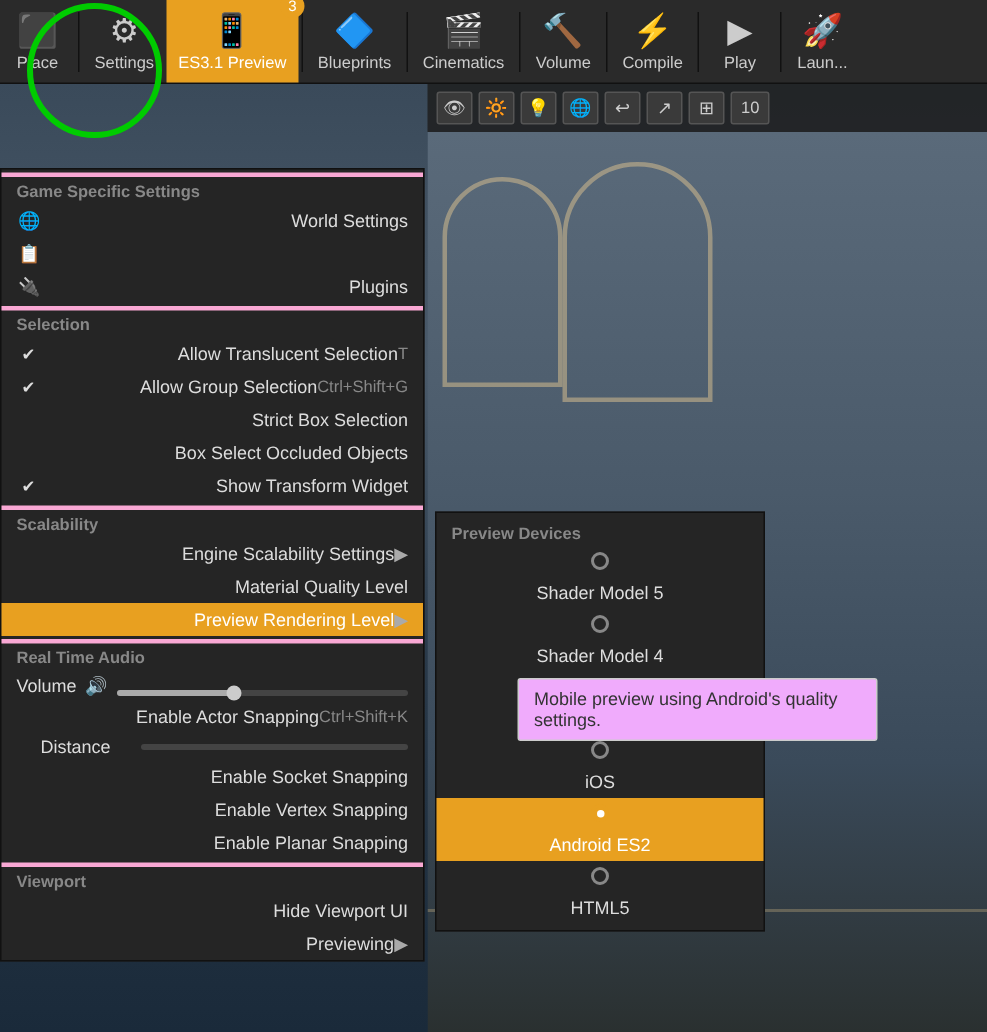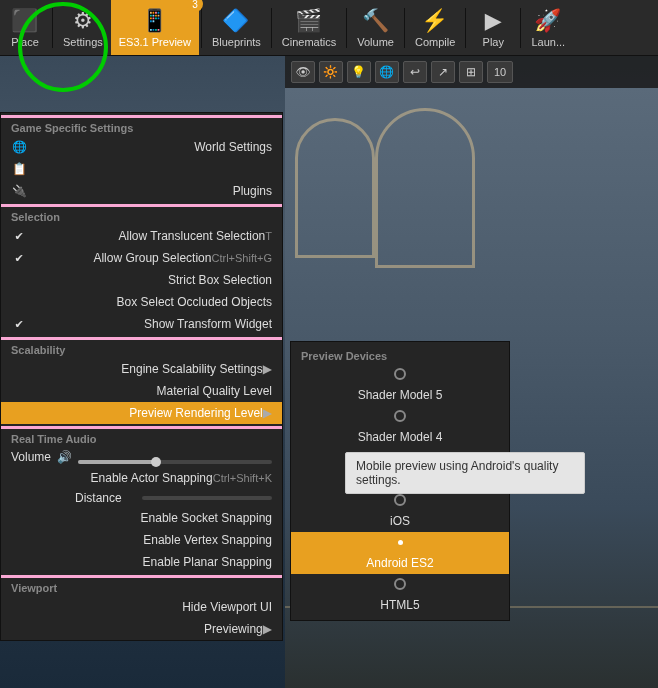--- a/index.html
+++ b/index.html
@@ -189,21 +189,20 @@
       background: #ccc;
       border-radius: 50%;
     }
 
     
     .distance-row {
       display: flex;
       align-items: center;
       padding: 2px 10px 2px 26px;
       gap: 20px;
-      margin-left: 48px;
     }
     .dist-label { color: #ddd; font-size: 12px; }
     .dist-track {
       flex: 1;
       height: 4px;
       background: #444;
       border-radius: 2px;
     }
 
     
@@ -246,21 +245,21 @@
       width: 5px; height: 5px;
       background: #fff;
       border-radius: 50%;
     }
 
     
     .tooltip-box {
       position: absolute;
       left: 345px;
       top: 396px;
-      background: #e5e5e5;
+      background: #f0abfc;
       color: #333;
       padding: 6px 10px;
       font-size: 12px;
       border: 1px solid #ccc;
       border-radius: 2px;
       z-index: 70;
       max-width: 240px;
     }
 
     

